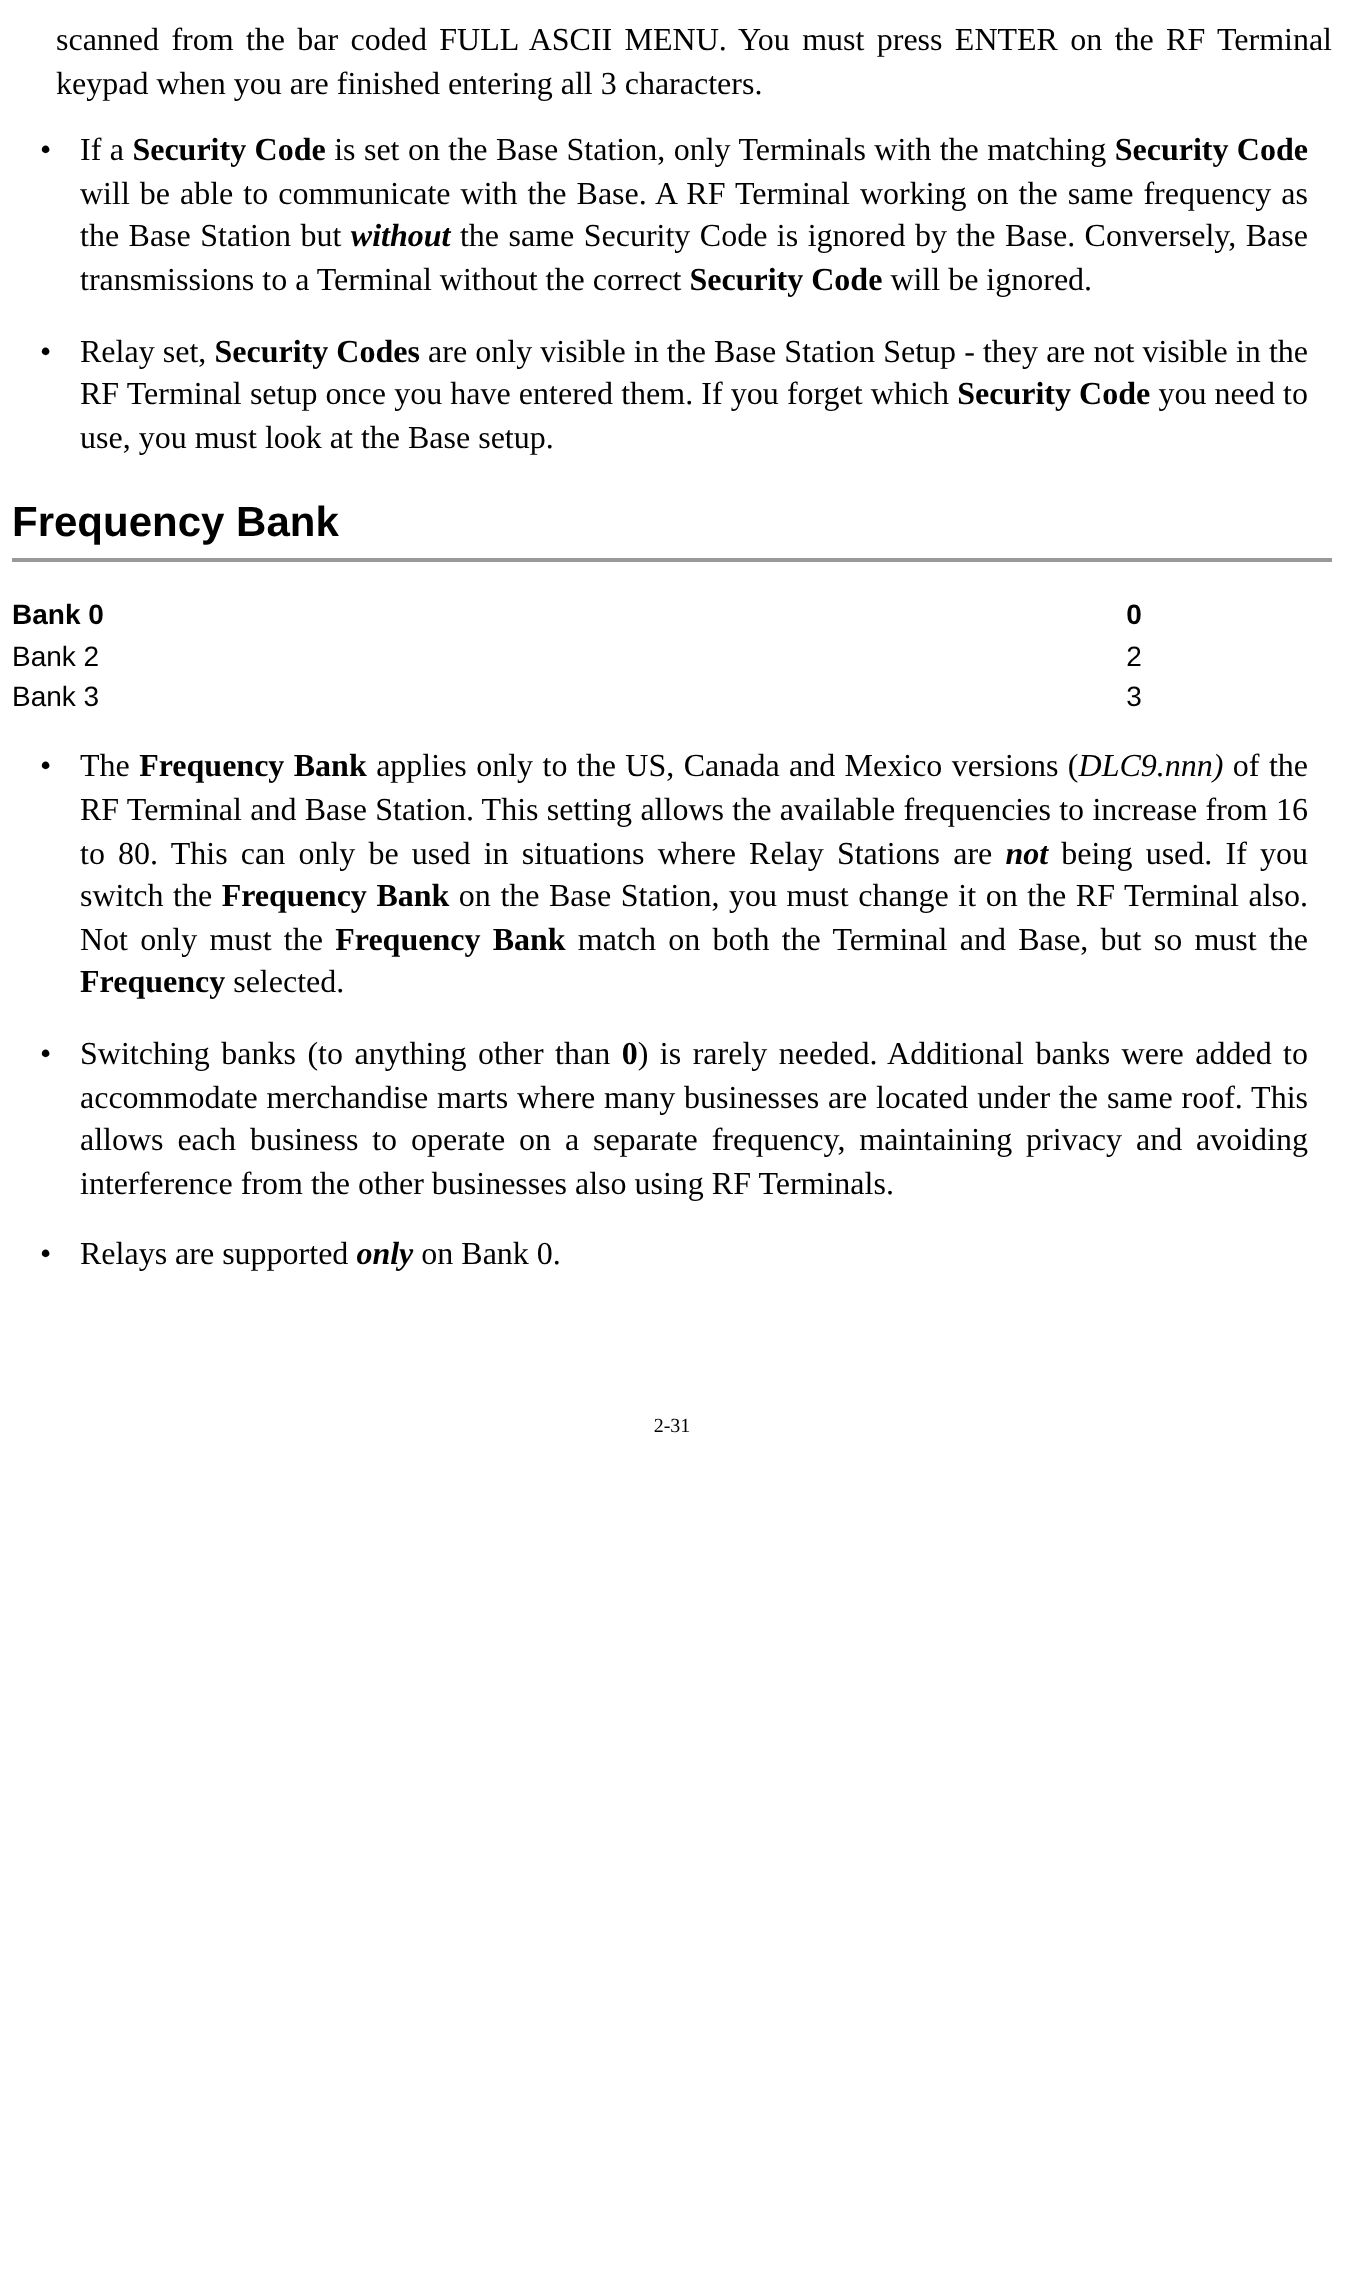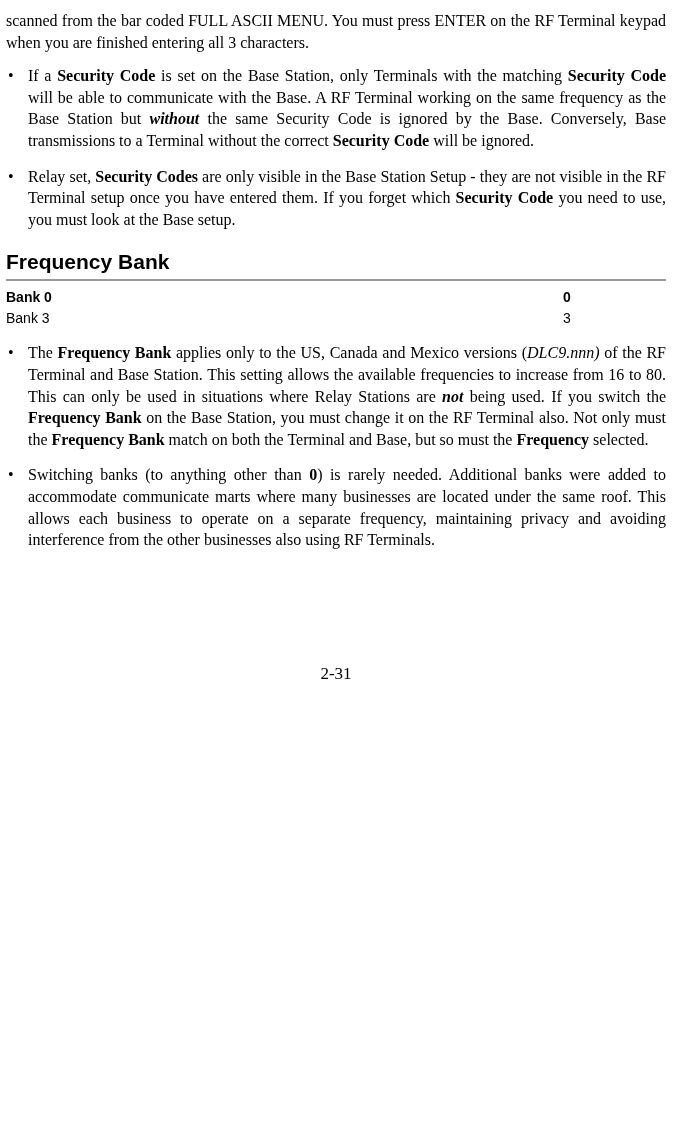--- a/index.html
+++ b/index.html
@@ -9,25 +9,26 @@
       padding: 10px 8px 10px 6px;
       font-size: 16px;
       line-height: 1.35;
       color: #000;
     }
     .para {
       text-align: justify;
       margin-bottom: 12px;
     }
     .para.first {
+      margin-left: 22px;
     }
     ul.bullets {
       list-style: none;
       padding: 0;
-      margin: 0;
+      margin: 12px;
     }
     ul.bullets > li {
       position: relative;
       padding-left: 22px;
       text-align: justify;
       margin-bottom: 14px;
     }
     ul.bullets > li::before {
       content: "•";
       position: absolute;
@@ -41,39 +42,39 @@
       font-size: 21px;
       margin: 18px 0 2px 0;
       border-bottom: 2px solid #999;
       padding-bottom: 2px;
     }
     table.bank-table {
       width: 100%;
       border-collapse: collapse;
       font-family: Arial, Helvetica, sans-serif;
       font-size: 14px;
-      margin: 6px 0 14px 0;
+      margin: 16px 0 14px 0;
     }
     table.bank-table td {
       padding: 1px 0;
     }
     table.bank-table td.val {
       text-align: center;
       width: 30%;
     }
     table.bank-table tr.first td {
       font-weight: bold;
     }
     .b { font-weight: bold; }
     .bi { font-weight: bold; font-style: italic; }
     .i { font-style: italic; }
     .page-num {
       text-align: center;
-      margin-top: 112px;
-      font-size: 17px;
+      margin-top: 68px;
+      font-size: 10px;
     }
   </style>
 </head>
 <body>
 
 <div class="para first">
   <span>scanned from the bar coded FULL ASCII MENU. You must press ENTER on the RF Terminal keypad when you are finished entering all 3 characters.</span>
 </div>
 
 <ul class="bullets">
@@ -87,28 +88,35 @@
 
 <h2 class="section">Frequency Bank</h2>
 
 <table class="bank-table">
   <tbody>
       <tr class="first">
     <td>Bank 0</td>
     <td class="val">0</td>
   </tr>
   <tr>
+    <td>Bank 2</td>
+    <td class="val">2</td>
+  </tr>
+  <tr>
     <td>Bank 3</td>
     <td class="val">3</td>
   </tr>
 </tbody>
   </table>
 
 <ul class="bullets">
   <li>
     <span>The </span><span class="b">Frequency Bank</span><span> applies only to the US, Canada and Mexico versions (</span><span class="i">DLC9.nnn)</span><span> of the RF Terminal and Base Station.  This setting allows the available frequencies to increase from 16 to 80.  This can only be used in situations where Relay Stations are </span><span class="bi">not</span><span> being used. If you switch the </span><span class="b">Frequency Bank</span><span> on the Base Station, you must change it on the RF Terminal also.  Not only must the </span><span class="b">Frequency Bank</span><span> match on both the Terminal and Base, but so must the </span><span class="b">Frequency</span><span> selected.</span>
   </li>
   <li>
-    <span>Switching banks (to anything other than </span><span class="b">0</span><span>) is rarely needed.  Additional banks were added to accommodate communicate marts where many businesses are located under the same roof.  This allows each business to operate on a separate frequency, maintaining privacy and avoiding interference from the other businesses also using RF Terminals.</span>
+    <span>Switching banks (to anything other than </span><span class="b">0</span><span>) is rarely needed.  Additional banks were added to accommodate merchandise marts where many businesses are located under the same roof.  This allows each business to operate on a separate frequency, maintaining privacy and avoiding interference from the other businesses also using RF Terminals.</span>
+  </li>
+  <li>
+    <span>Relays are supported </span><span class="bi">only</span><span> on Bank 0.</span>
   </li>
 </ul>
 
 <div class="page-num">2-31</div>
 
 </body></html>

